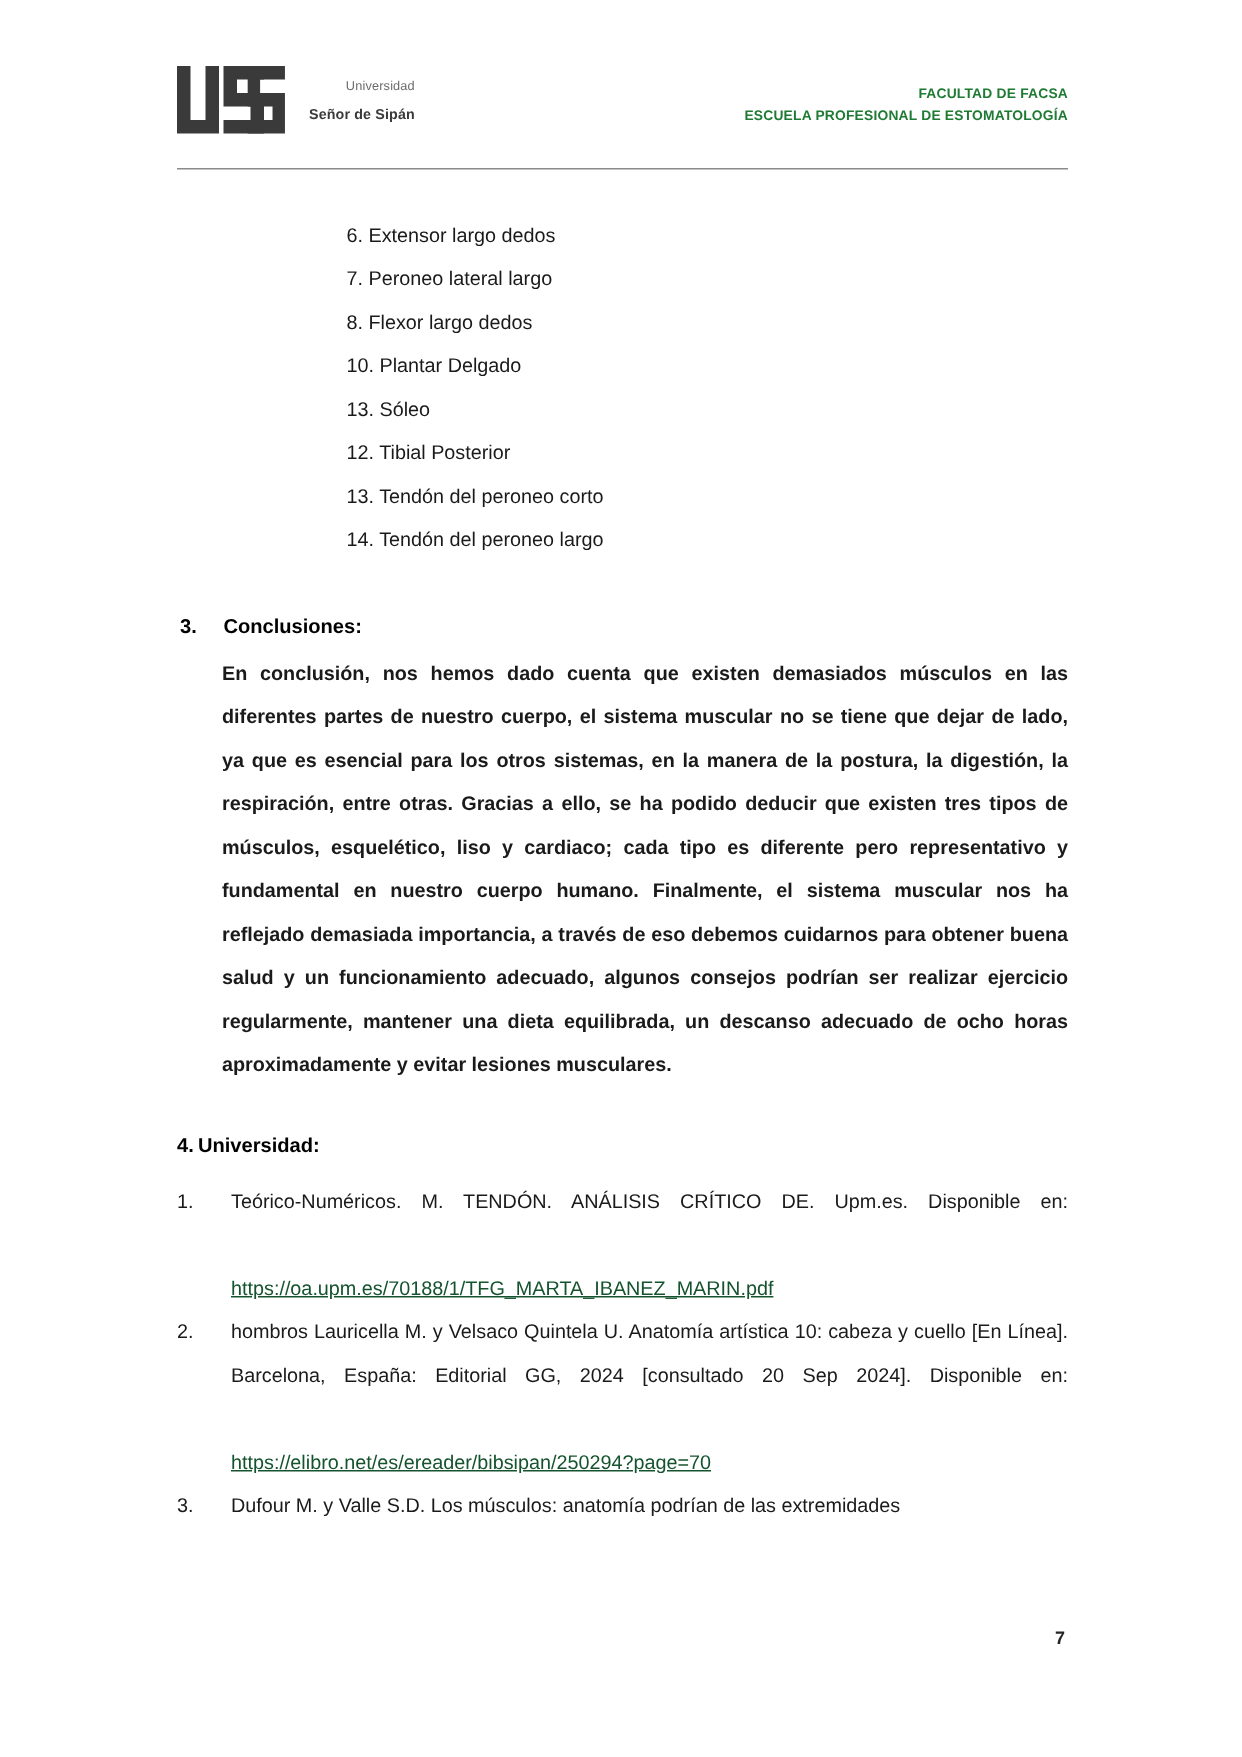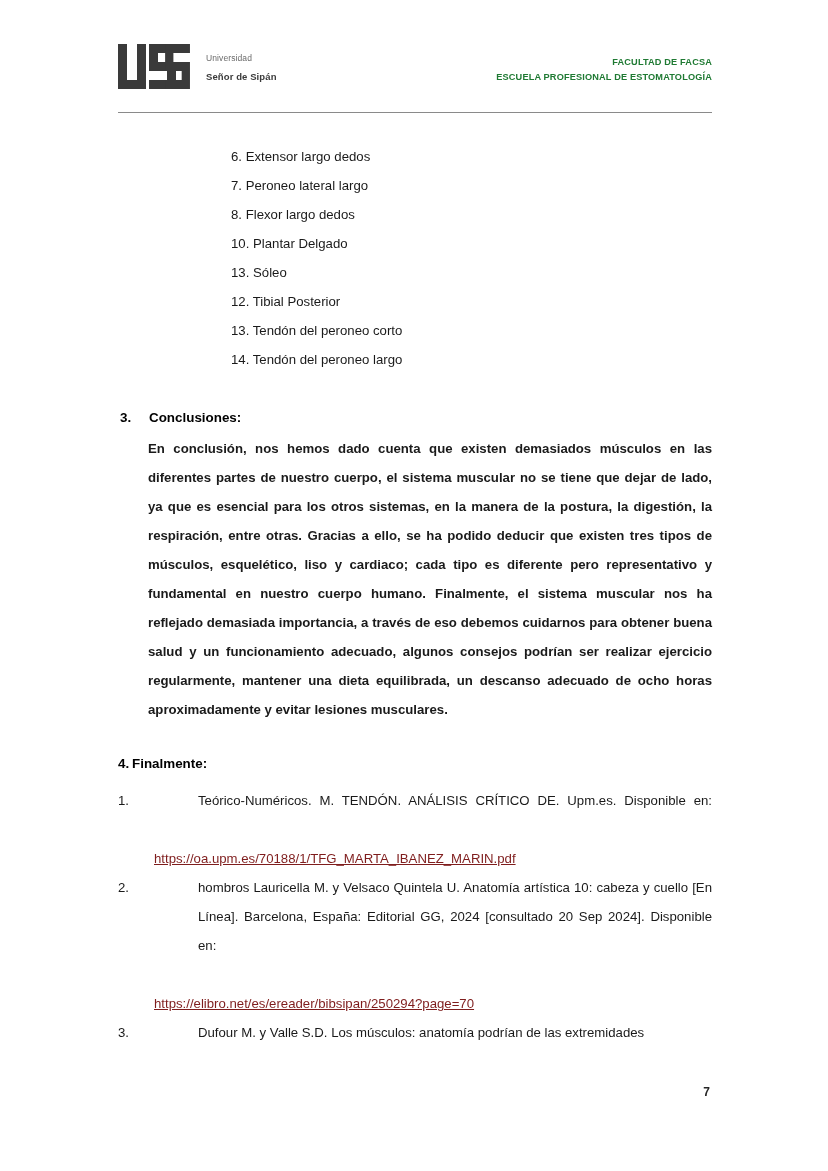--- a/index.html
+++ b/index.html
@@ -37,20 +37,21 @@
     display: flex;
     align-items: flex-start;
     gap: 8px;
   }
   .logo-mark {
     display: block;
   }
   .brand-words {
     padding-top: 3px;
     line-height: 1.18;
+    text-align: right;
   }
   .brand-line1 {
     font-size: 8.5px;
     color: #6b6b6b;
     letter-spacing: .1px;
   }
   .brand-line2 {
     font-size: 9.5px;
     font-weight: bold;
     color: #3a3a3a;
@@ -154,30 +155,29 @@
   }
   .ref-body {
     flex: 1 1 auto;
     text-align: justify;
     text-justify: inter-word;
   }
   .ref-body .ref-text {
     display: block;
     text-align: justify;
     text-justify: inter-word;
-    margin-left: 44px;
   }
   
   .ref-body .ref-text.stretch:after {
     content: "";
     display: inline-block;
     width: 100%;
   }
   .ref-link {
-    color: #7f1d1d;
+    color: #14532d;
     text-decoration: underline;
     word-break: break-all;
   }
 
   
   .page-number {
     position: absolute;
     right: 118px;
     top: 1085px;
     font-size: 12px;
@@ -232,21 +232,21 @@
 
     <div class="section-head" id="conclusiones-head">
       <span class="num">3.</span>
       <span>Conclusiones:</span>
     </div>
 
     <p class="conclusion-body">En conclusión, nos hemos dado cuenta que existen demasiados músculos en las diferentes partes de nuestro cuerpo, el sistema muscular no se tiene que dejar de lado, ya que es esencial para los otros sistemas, en la manera de la postura, la digestión, la respiración, entre otras. Gracias a ello, se ha podido deducir que existen tres tipos de músculos, esquelético, liso y cardiaco; cada tipo es diferente pero representativo y fundamental en nuestro cuerpo humano. Finalmente, el sistema muscular nos ha reflejado demasiada importancia, a través de eso debemos cuidarnos para obtener buena salud y un funcionamiento adecuado, algunos consejos podrían ser realizar ejercicio regularmente, mantener una dieta equilibrada, un descanso adecuado de ocho horas aproximadamente y evitar lesiones musculares.</p>
 
     <div class="section-head" id="referencias-head">
       <span class="num">4.</span>
-      <span>Finalmente:</span>
+      <span>Universidad:</span>
     </div>
 
     <div class="ref-list">
 
       <div class="ref-item">
         <span class="ref-num">1.</span>
         <span class="ref-body">
           <span class="ref-text stretch">Teórico-Numéricos. M. TENDÓN. ANÁLISIS CRÍTICO DE. Upm.es. Disponible en:</span>
           <a class="ref-link" href="#">https://oa.upm.es/70188/1/TFG_MARTA_IBANEZ_MARIN.pdf</a>
         </span>

